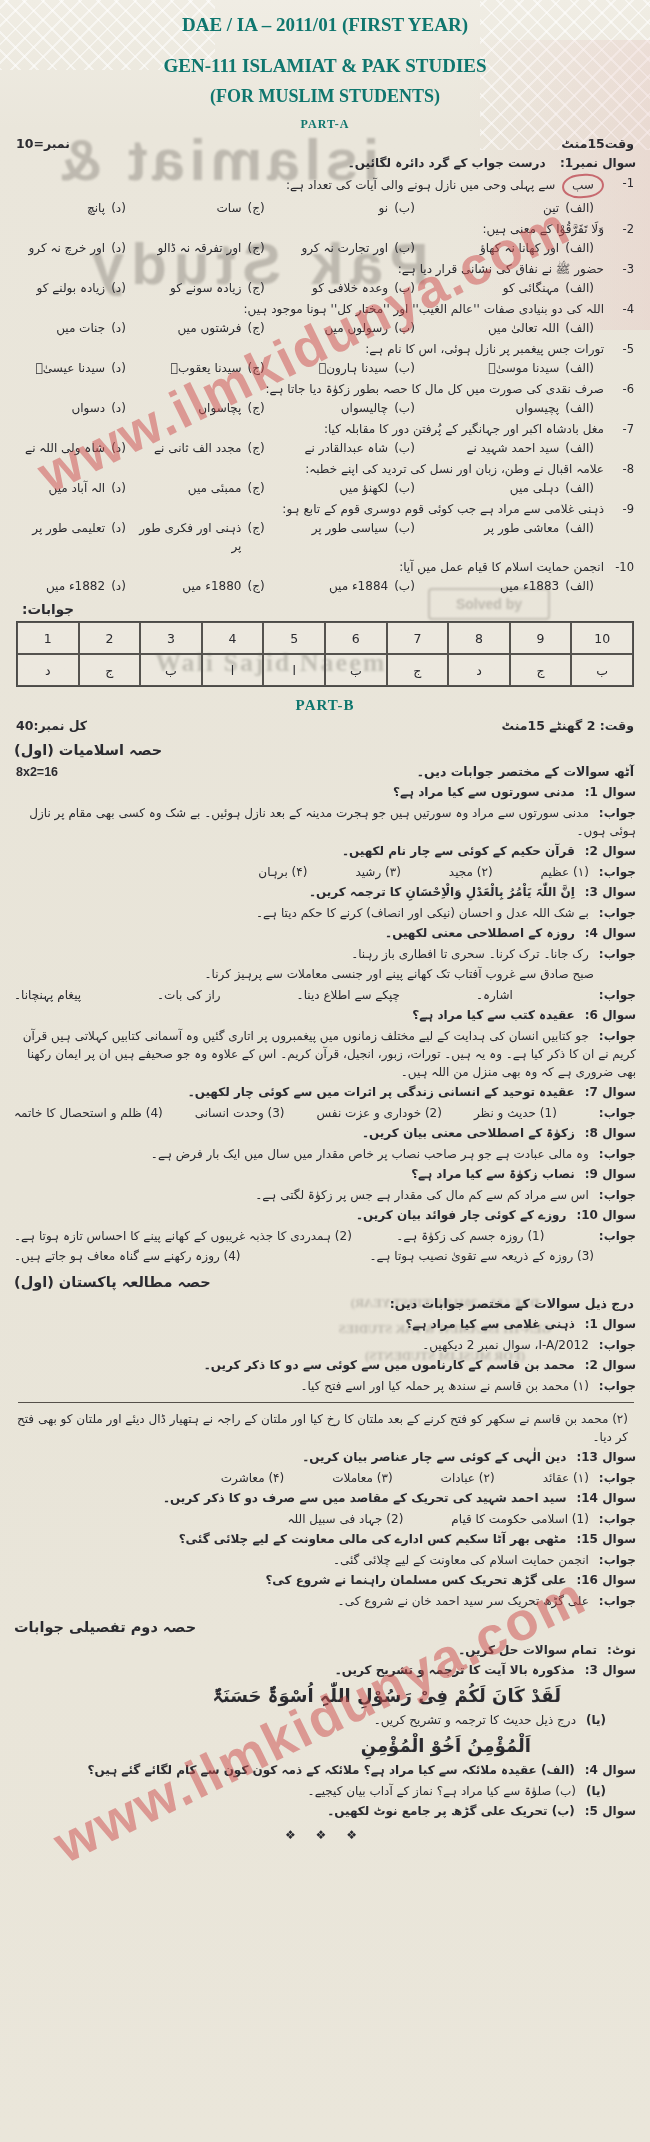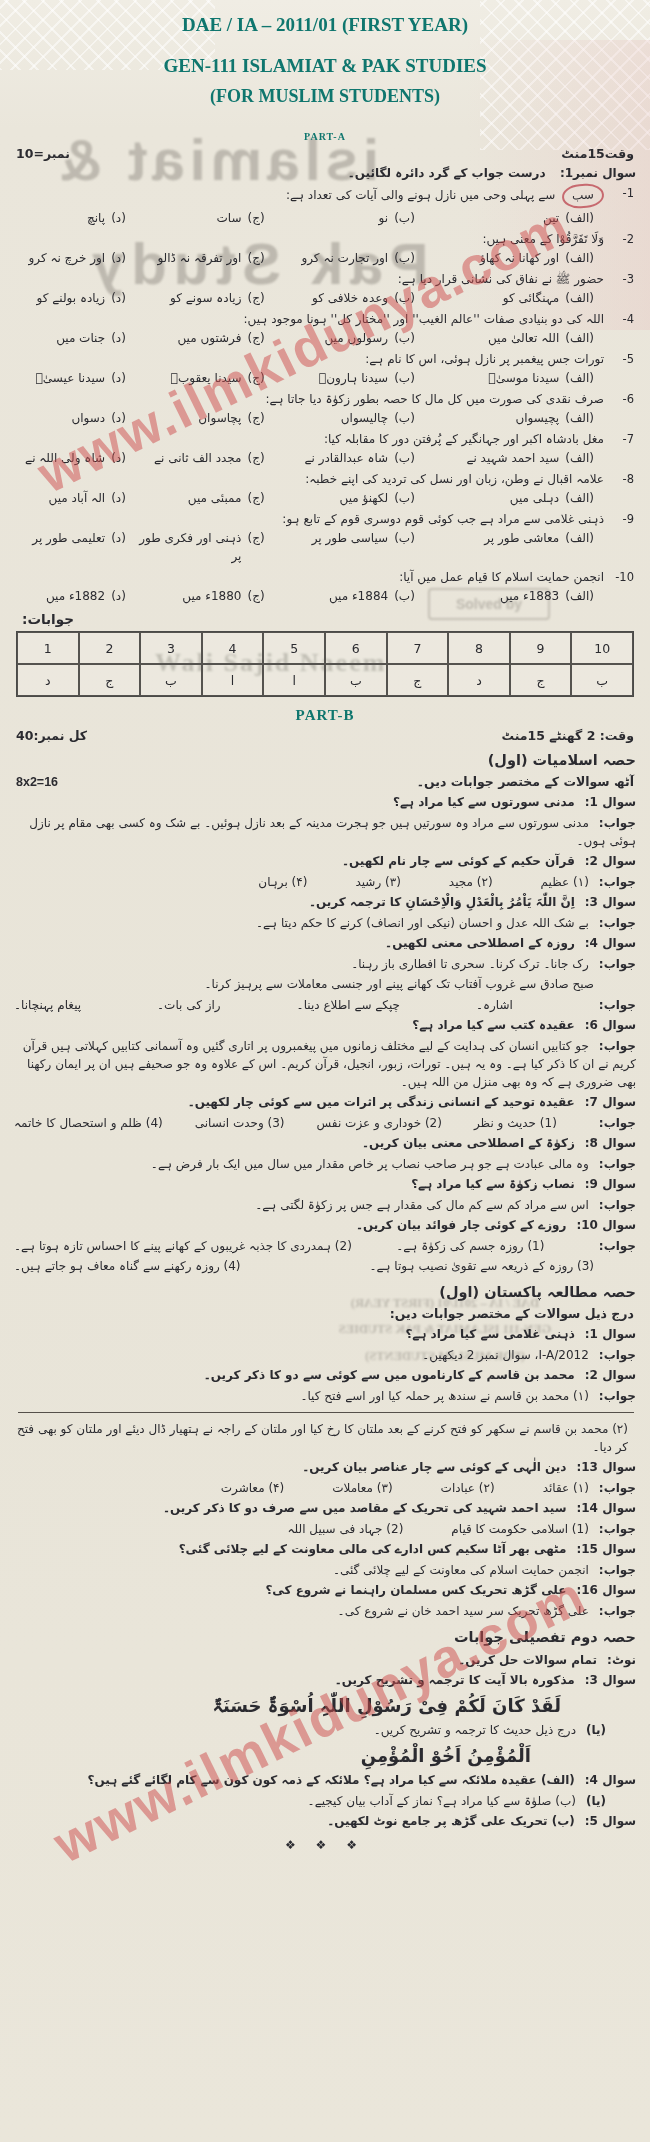--- a/index.html
+++ b/index.html
@@ -7,21 +7,21 @@
     width:650px;height:2142px;position:relative;overflow:hidden;
     background:linear-gradient(180deg,#f0ede4 0%,#eae6db 6%,#e8e4d8 55%,#eae6da 100%);
     font-family:"DejaVu Sans",sans-serif;color:#2b2b30;
   }
   .page{position:absolute;inset:0;padding:6px 14px 0 14px;z-index:3;}
   
   .ehead{font-family:"Liberation Serif",serif;font-weight:bold;text-align:center;color:#0f766e;}
   .h1{font-size:19px;margin:8px 0 2px;}
   .h2{font-size:19px;margin:19px 0 2px;}
   .h3{font-size:18px;margin:9px 0 0;}
-  .parta{font-size:10px;margin:24px 0 2px;letter-spacing:1px;}
+  .parta{font-size:12px;margin:10px 0 2px;letter-spacing:1px;}
   .partb{font-size:15px;margin:6px 0 2px;letter-spacing:1px;}
   
   .metarow{display:flex;direction:rtl;justify-content:space-between;align-items:baseline;
     font-size:12.5px;font-weight:bold;margin:4px 2px 2px;}
   .metarow .ltr{direction:ltr;}
   
   .qline{direction:rtl;text-align:right;font-size:12px;line-height:1.5;margin:2.5px 0;}
   .qline.bold{font-weight:bold;}
   .qlabel{font-weight:bold;margin-left:10px;}
   .qline .part{margin-left:4px;}
@@ -39,21 +39,21 @@
   .opt0{flex:0 0 31%;}.opt1{flex:0 0 26%;}.opt2{flex:0 0 24%;}.opt3{flex:1 1 auto;}
   .circled{display:inline-block;border:2px solid rgba(178,34,48,.62);border-radius:50%/58%;
     padding:0 8px 2px;transform:rotate(-4deg);margin-left:3px;}
   
   .ans-label{direction:rtl;text-align:left;font-weight:bold;font-size:13.5px;margin:6px 8px 4px;}
   .anstable{display:grid;grid-template-columns:repeat(10,1fr);border:1.5px solid #4a4a48;
     margin:2px 2px 10px;background:rgba(255,255,255,.14);}
   .tcell{border:1px solid #55534f;height:30px;display:flex;align-items:center;justify-content:center;
     font-size:12.5px;}
   
-  .sechead{direction:rtl;text-align:right;font-weight:bold;font-size:14.5px;margin:9px 0 6px;}
+  .sechead{direction:rtl;text-align:left;font-weight:bold;font-size:14.5px;margin:9px 0 6px;}
   .introrow{display:flex;direction:rtl;justify-content:space-between;align-items:baseline;
     font-size:12.5px;font-weight:bold;margin:2px 2px 4px;}
   .intromarks{direction:ltr;font-family:"Liberation Sans",sans-serif;}
   .sepline{border:0;border-top:1.5px solid #55504a;margin:7px 2px 7px 4px;}
   .footer{text-align:center;font-size:12px;letter-spacing:8px;margin-top:8px;color:#2b2b30;}
   
   .wm{position:absolute;z-index:6;font-family:"Liberation Sans",sans-serif;font-weight:bold;
     font-size:54px;letter-spacing:2px;color:rgba(205,75,75,.5);transform:rotate(-26deg);
     white-space:nowrap;pointer-events:none;}
   #wm1{left:12px;top:318px;}

